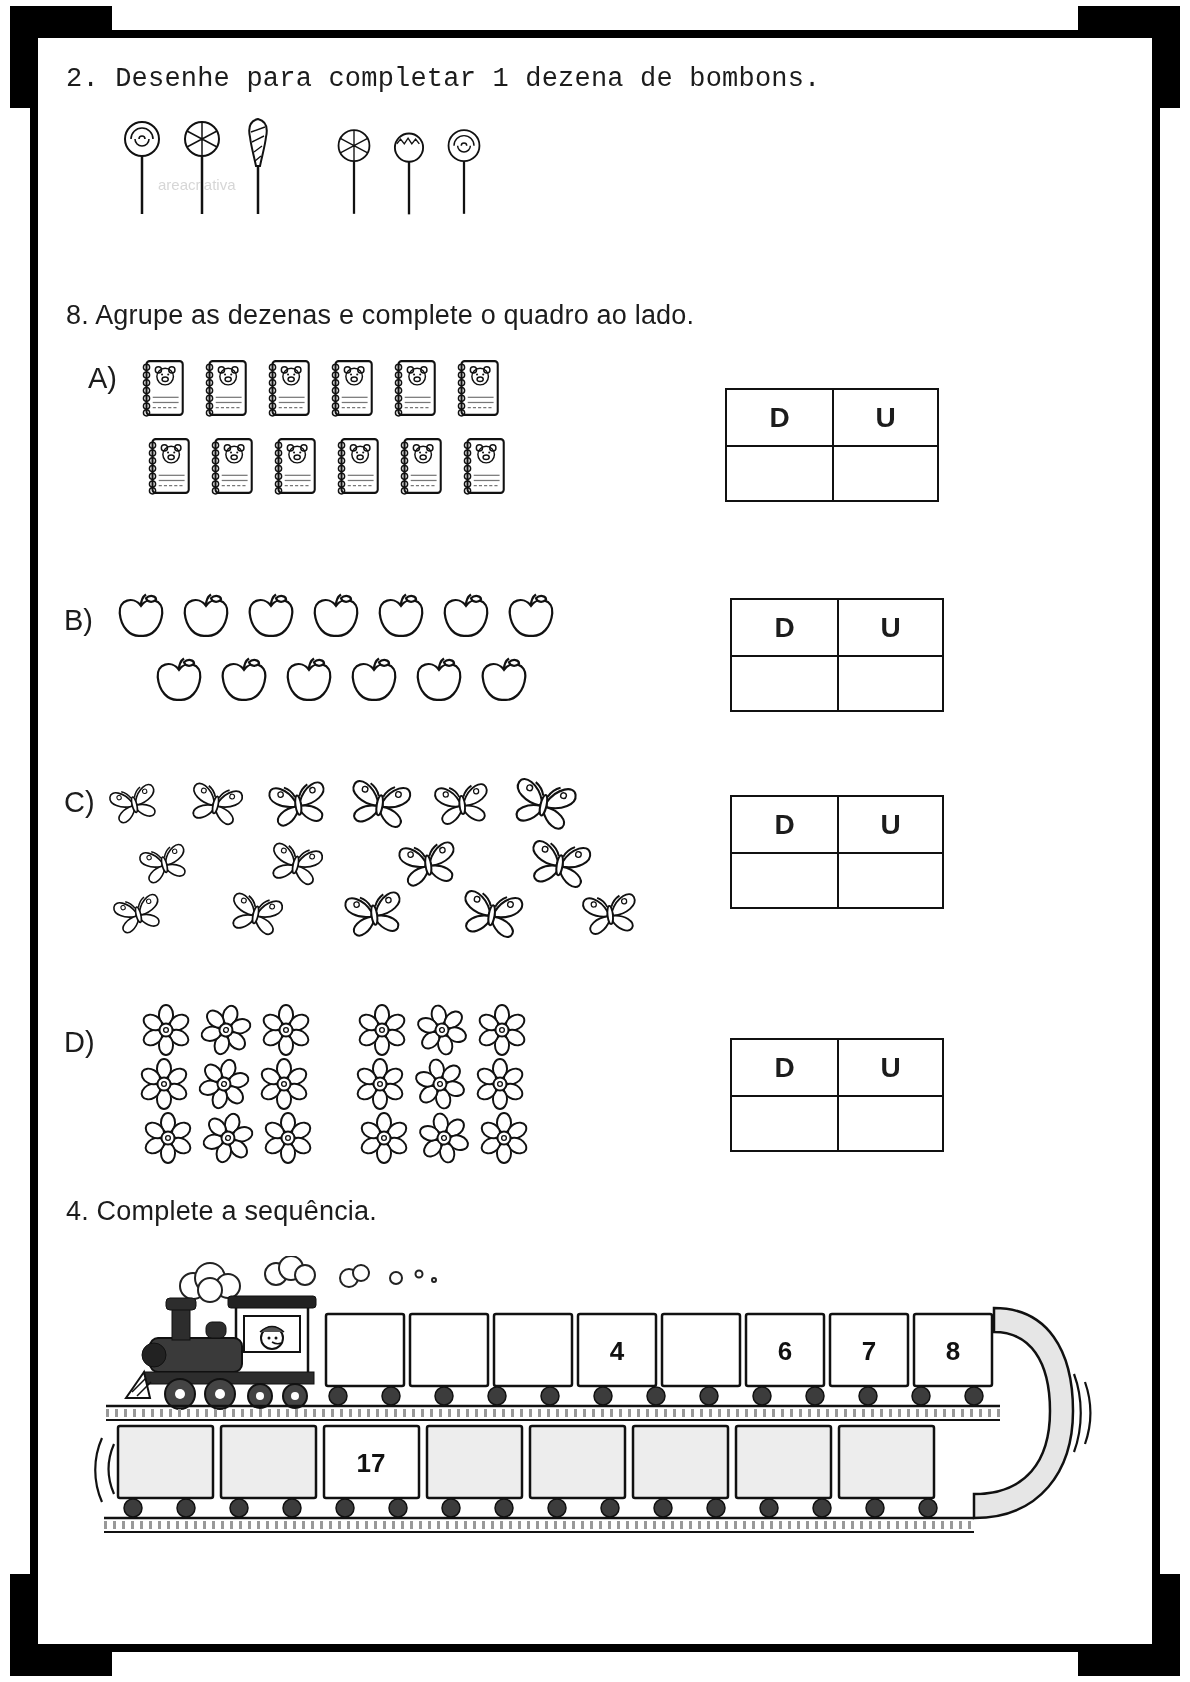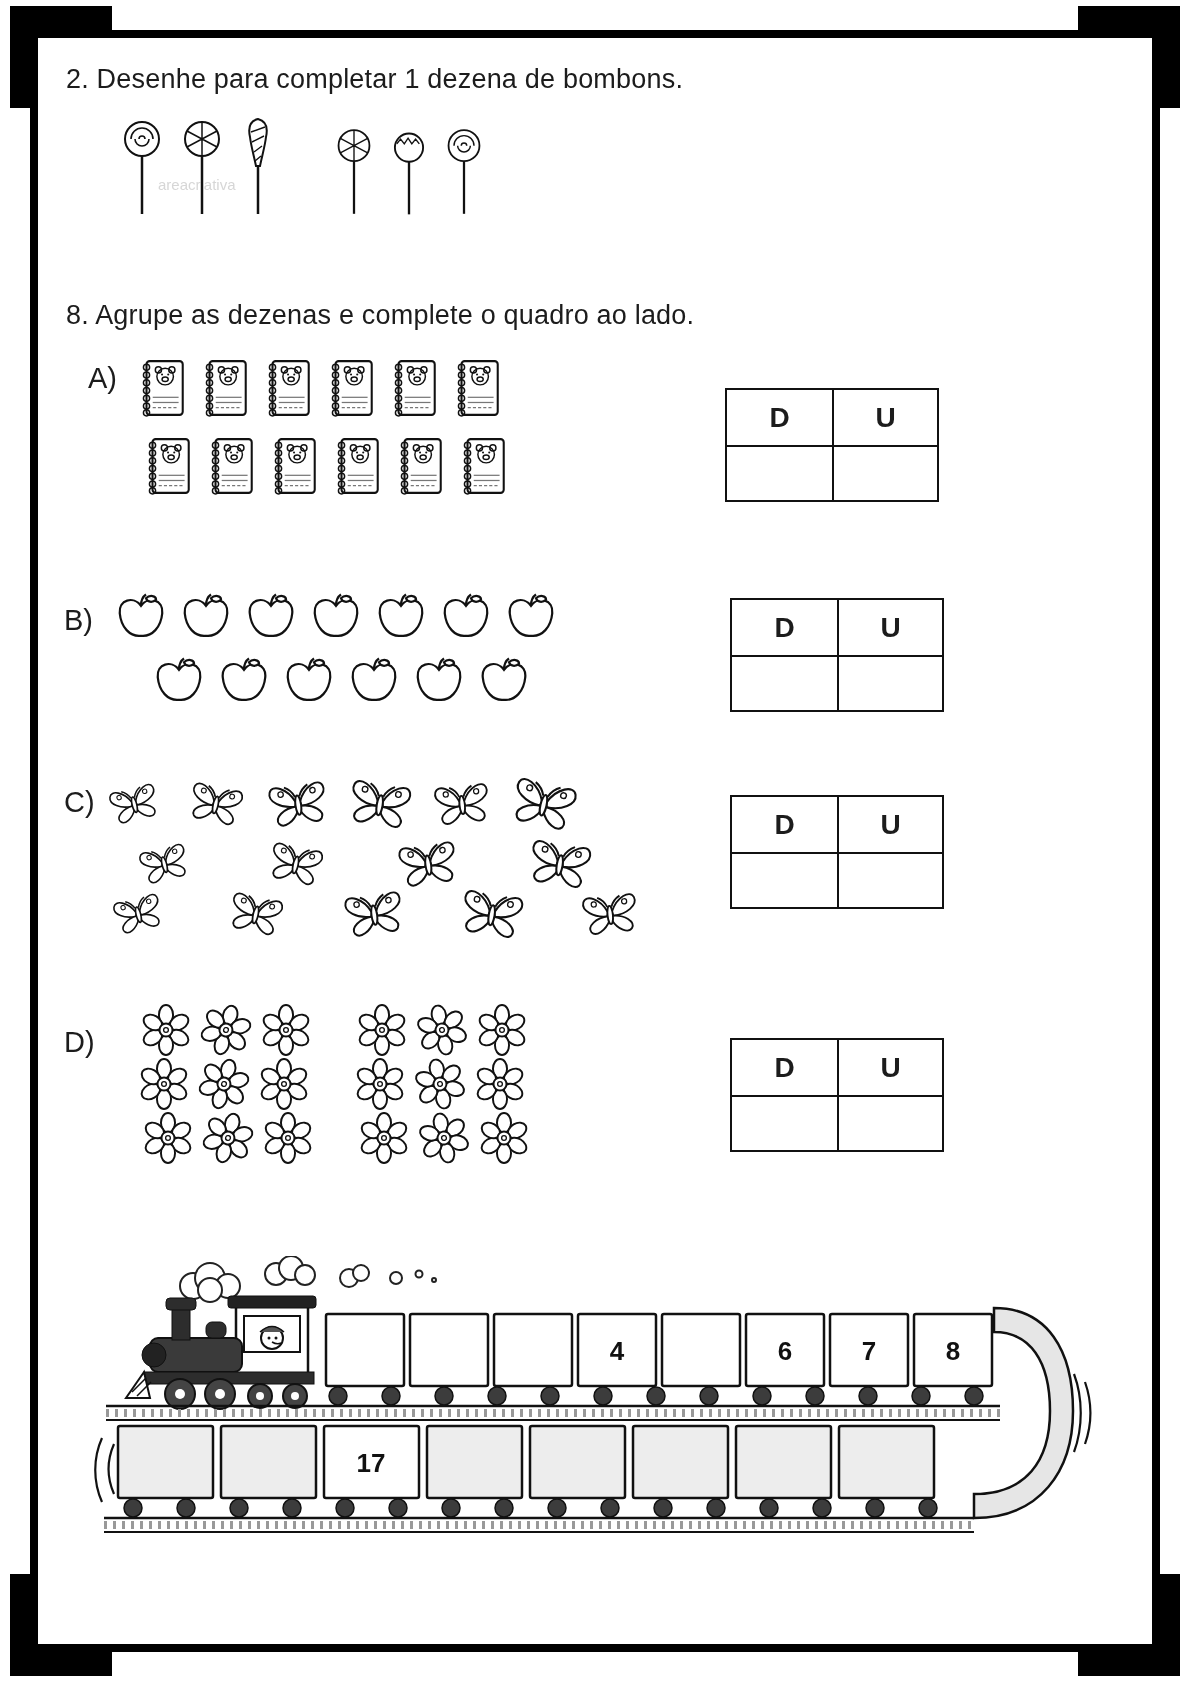--- a/index.html
+++ b/index.html
@@ -142,21 +142,21 @@
   <div class="frame"></div>
   <div class="corner c-tl-h"></div>
   <div class="corner c-tl-v"></div>
   <div class="corner c-tr-h"></div>
   <div class="corner c-tr-v"></div>
   <div class="corner c-bl-h"></div>
   <div class="corner c-bl-v"></div>
   <div class="corner c-br-h"></div>
   <div class="corner c-br-v"></div>
 
-  <div class="q-title" style="left:66px;top:64px;">2. Desenhe para completar 1 dezena de bombons.</div>
+  <div class="q-title" style="left:66px;top:64px;font-family:Liberation Mono, monospace;">2. Desenhe para completar 1 dezena de bombons.</div>
   <div class="watermark">areacriativa</div>
   <div class="icon-row" id="lolli-row">
     <svg width="44" height="104" viewBox="0 0 44 104">
         <use href="#icon-lolli-swirl"></use>
       </svg>
     <svg width="44" height="104" viewBox="0 0 44 104">
         <use href="#icon-lolli-pin"></use>
       </svg>
     <svg width="36" height="104" viewBox="0 0 36 104">
         <use href="#icon-lolli-twist"></use>
@@ -393,20 +393,21 @@
         <use href="#icon-flower"></use>
       </svg>
     </div>
   <div class="du-table" id="du-d">
     <div class="du-cell">D</div>
     <div class="du-cell">U</div>
     <div class="du-cell"></div>
     <div class="du-cell"></div>
   </div>
 
+  <div class="q-title" style="left:66px;top:1196px;">4. Complete a sequência.</div>
 
   <svg id="train" width="1010" height="310" viewBox="0 0 1010 310">
 
     <g fill="#fff" stroke="#222" stroke-width="2">
       <circle cx="105" cy="30" r="13"></circle>
         <circle cx="122" cy="22" r="15"></circle>
         <circle cx="140" cy="30" r="12"></circle>
         <circle cx="122" cy="34" r="12"></circle>
       <circle cx="188" cy="18" r="11"></circle>
         <circle cx="203" cy="12" r="12"></circle>

